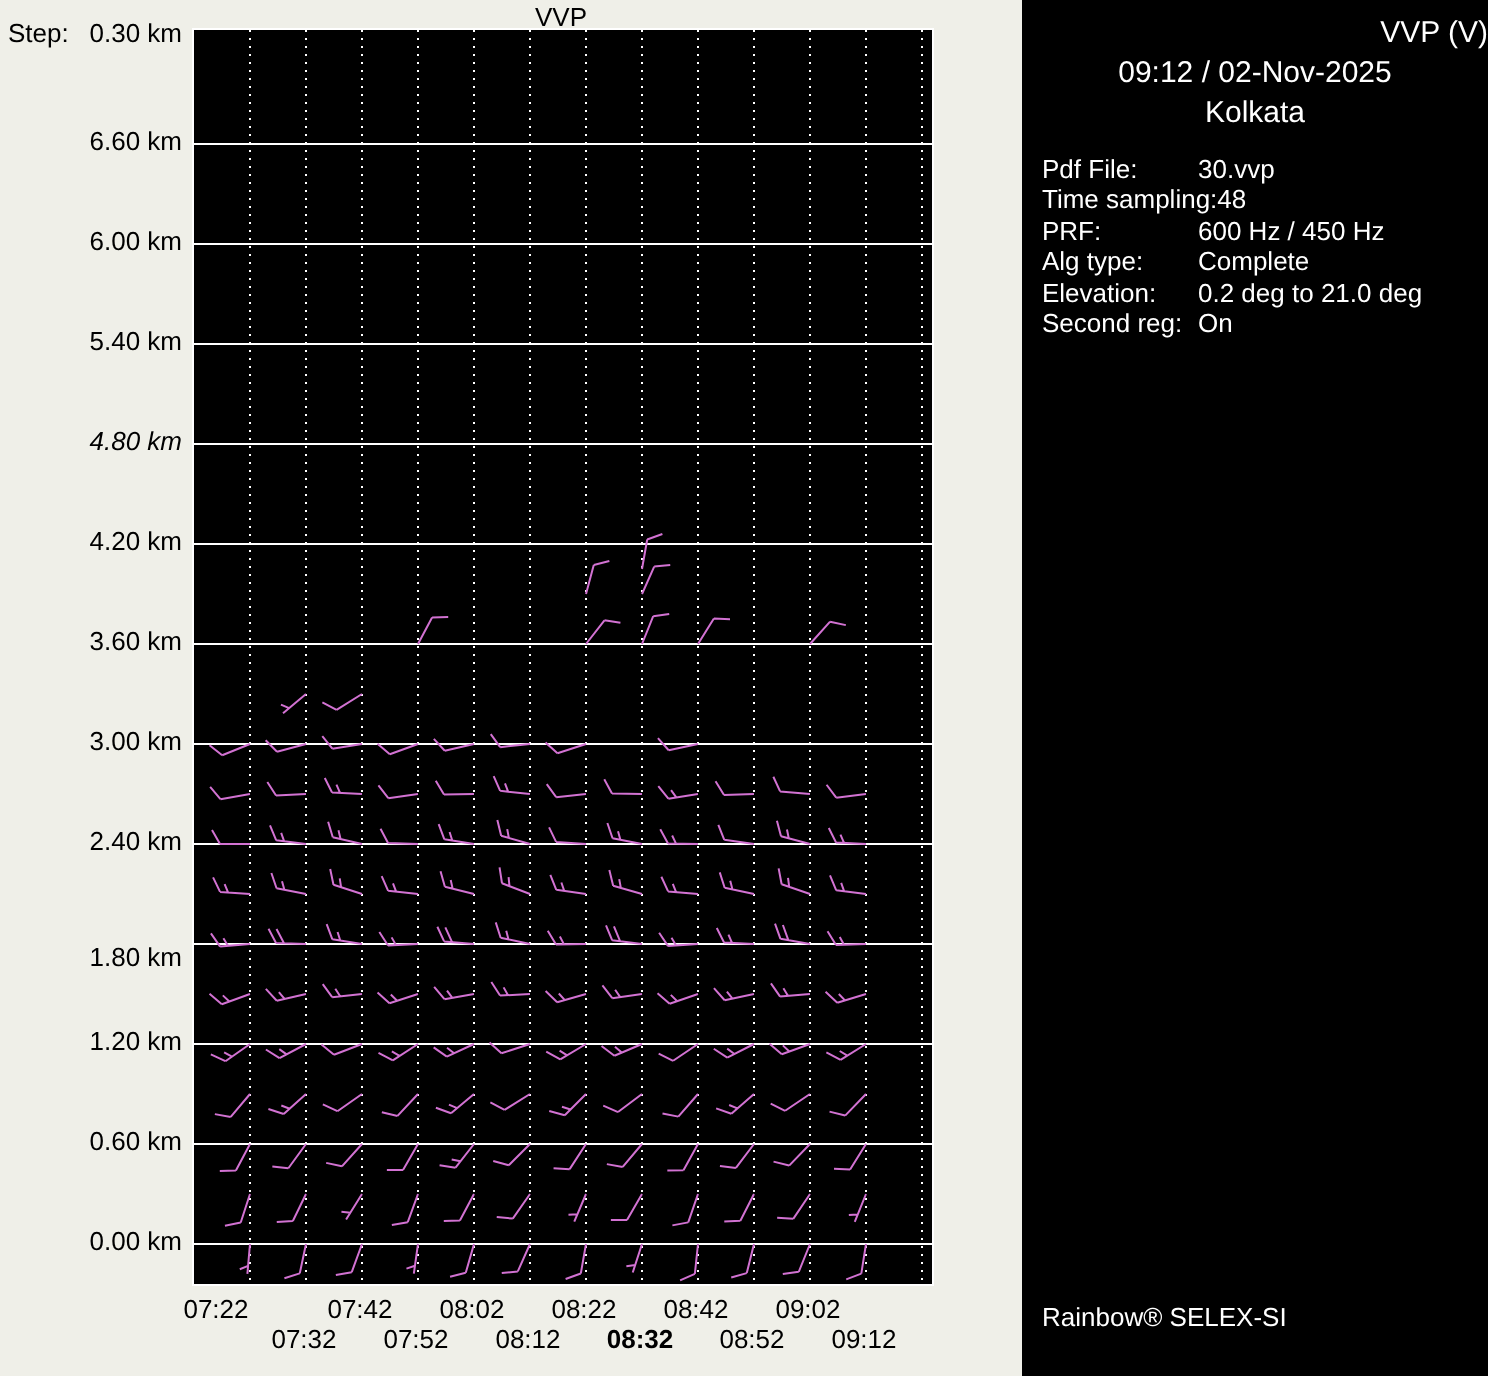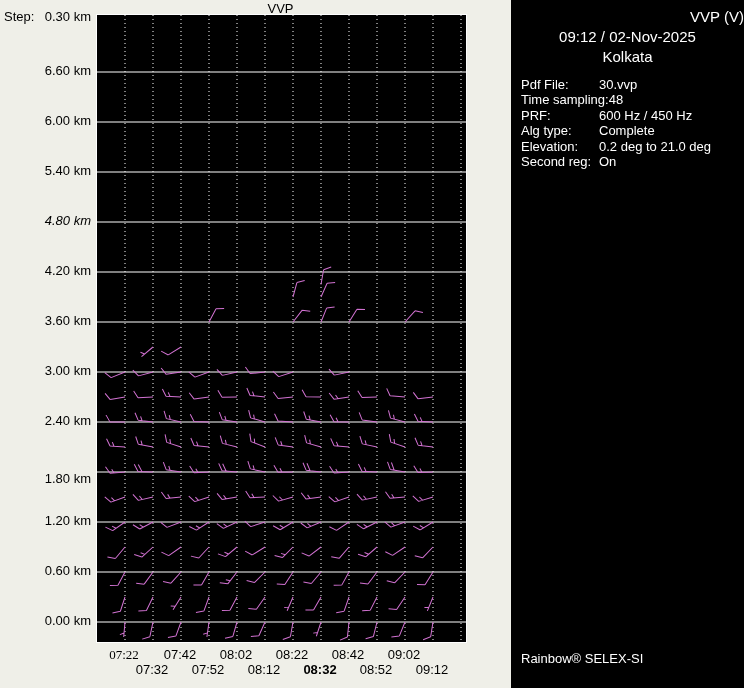--- a/index.html
+++ b/index.html
@@ -493,21 +493,21 @@
       <span class="y-tick" style="top: 163px;">5.40 km</span>
       <span class="y-tick" style="top: 213px; font-style: italic;">4.80 km</span>
       <span class="y-tick" style="top: 263px;">4.20 km</span>
       <span class="y-tick" style="top: 313px;">3.60 km</span>
       <span class="y-tick" style="top: 363px;">3.00 km</span>
       <span class="y-tick" style="top: 413px;">2.40 km</span>
       <span class="y-tick" style="top: 471px;">1.80 km</span>
       <span class="y-tick" style="top: 513px;">1.20 km</span>
       <span class="y-tick" style="top: 563px;">0.60 km</span>
       <span class="y-tick" style="top: 613px;">0.00 km</span>
-      <span class="x-tick" style="left: 124px; top: 647px; font-family: Liberation Serif, serif;">07:22</span>
+      <span class="x-tick" style="left: 108px; top: 647px;">07:22</span>
       <span class="x-tick" style="left: 180px; top: 647px;">07:42</span>
       <span class="x-tick" style="left: 236px; top: 647px;">08:02</span>
       <span class="x-tick" style="left: 292px; top: 647px;">08:22</span>
       <span class="x-tick" style="left: 348px; top: 647px;">08:42</span>
       <span class="x-tick" style="left: 404px; top: 647px;">09:02</span>
       <span class="x-tick" style="left: 152px; top: 662px;">07:32</span>
       <span class="x-tick" style="left: 208px; top: 662px;">07:52</span>
       <span class="x-tick" style="left: 264px; top: 662px;">08:12</span>
       <span class="x-tick" style="left: 320px; top: 662px; font-weight: bold;">08:32</span>
       <span class="x-tick" style="left: 376px; top: 662px;">08:52</span>

